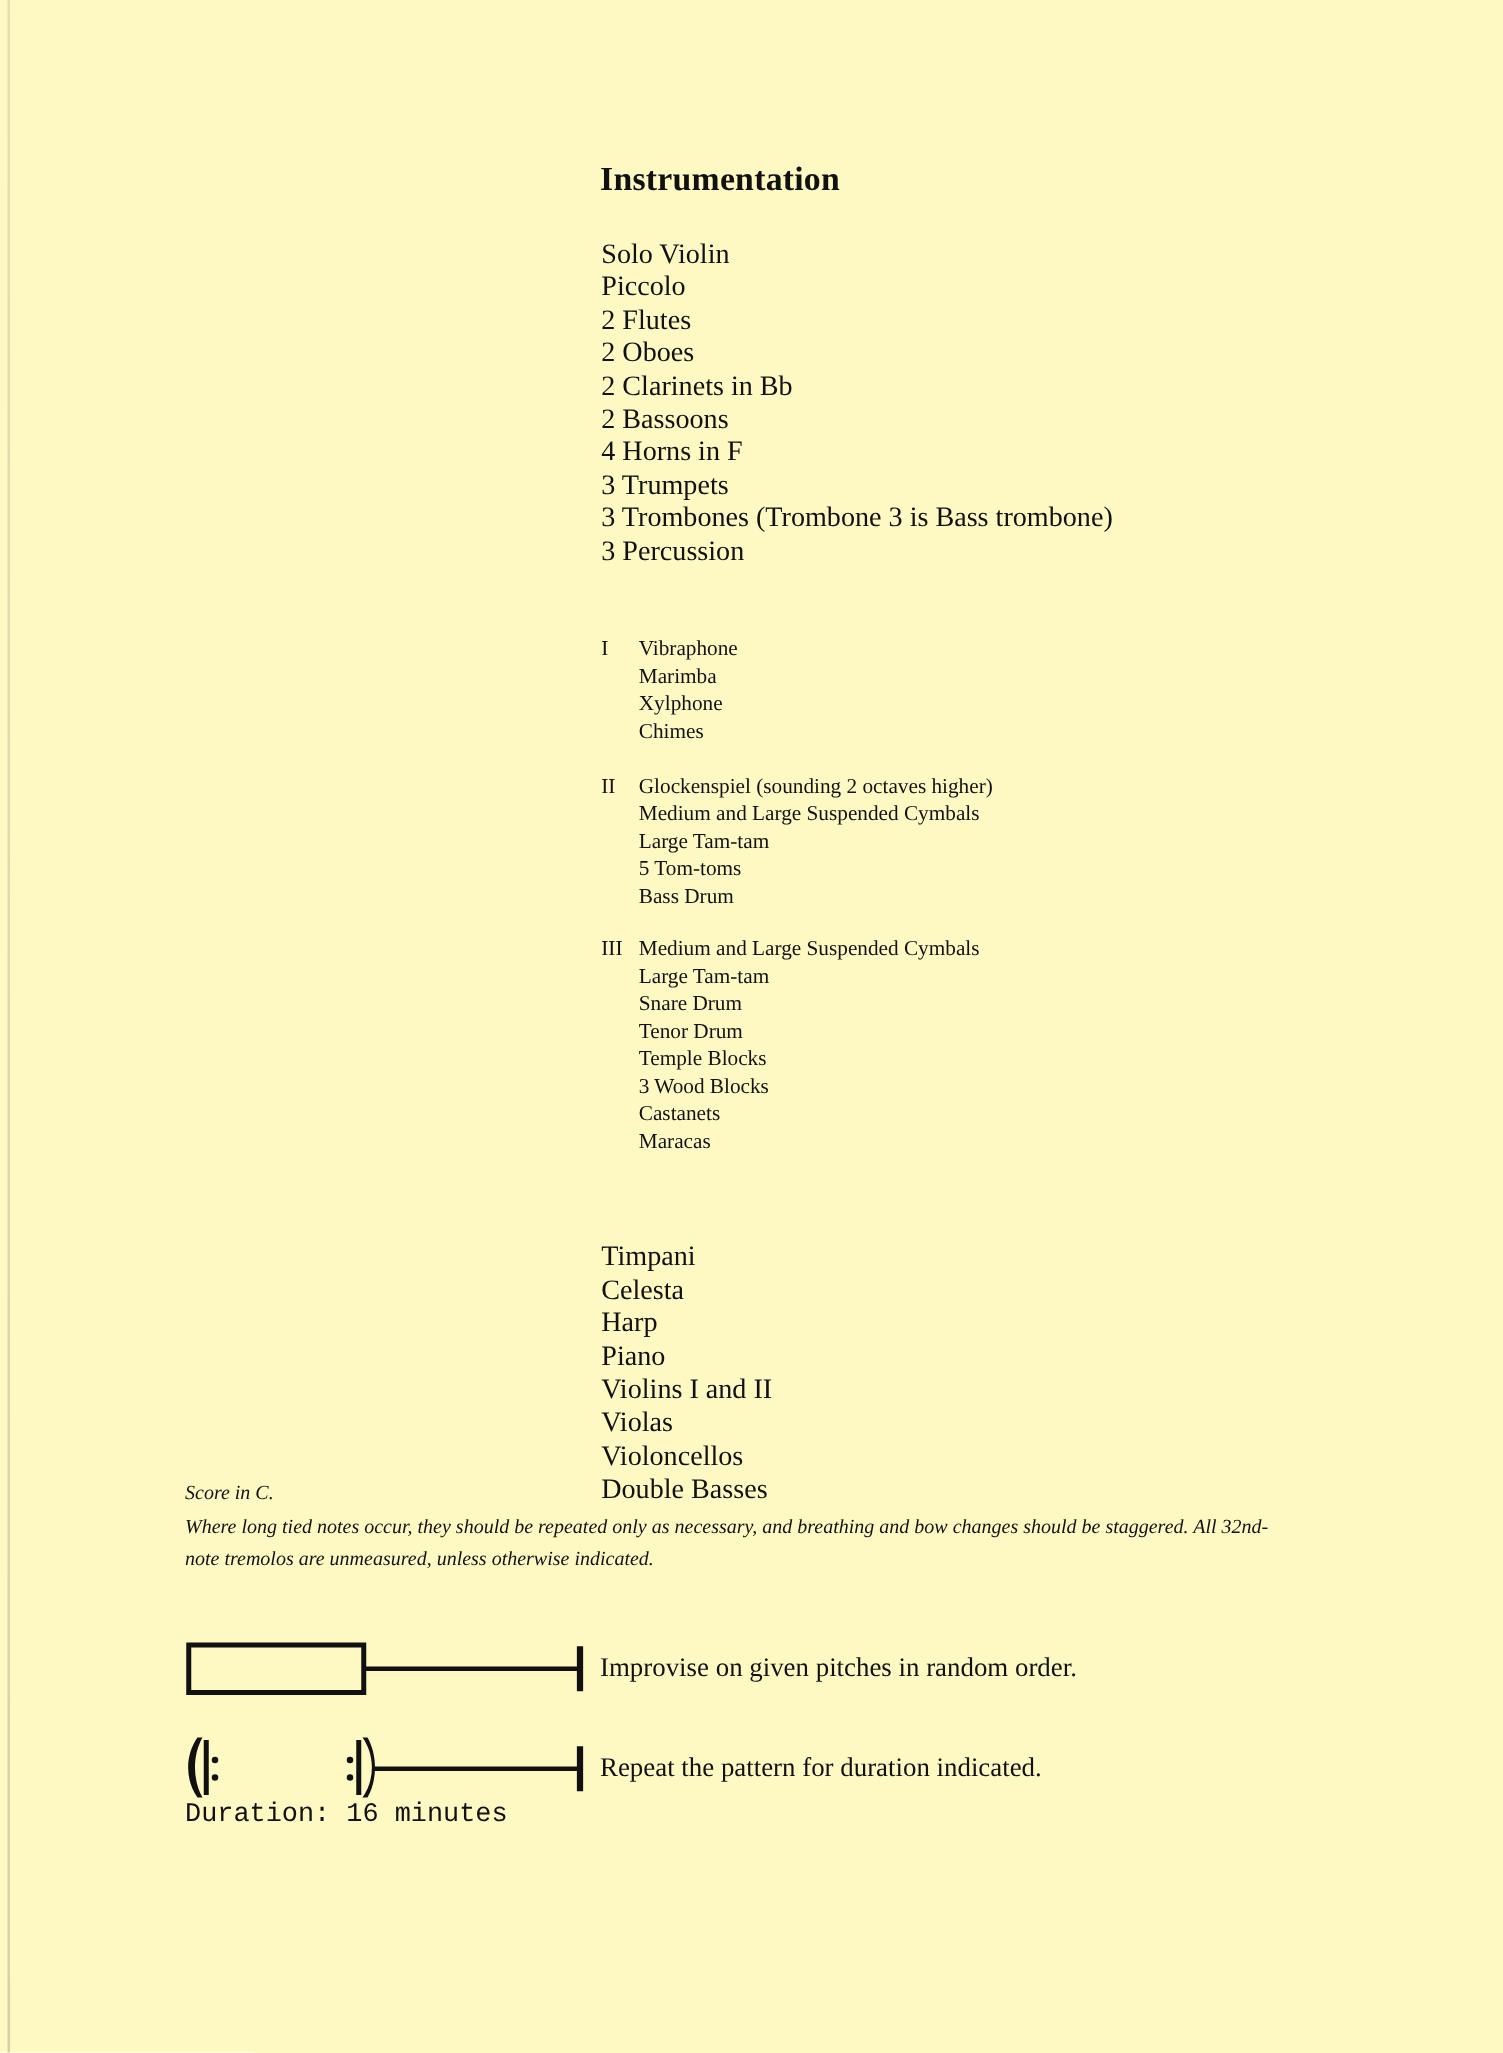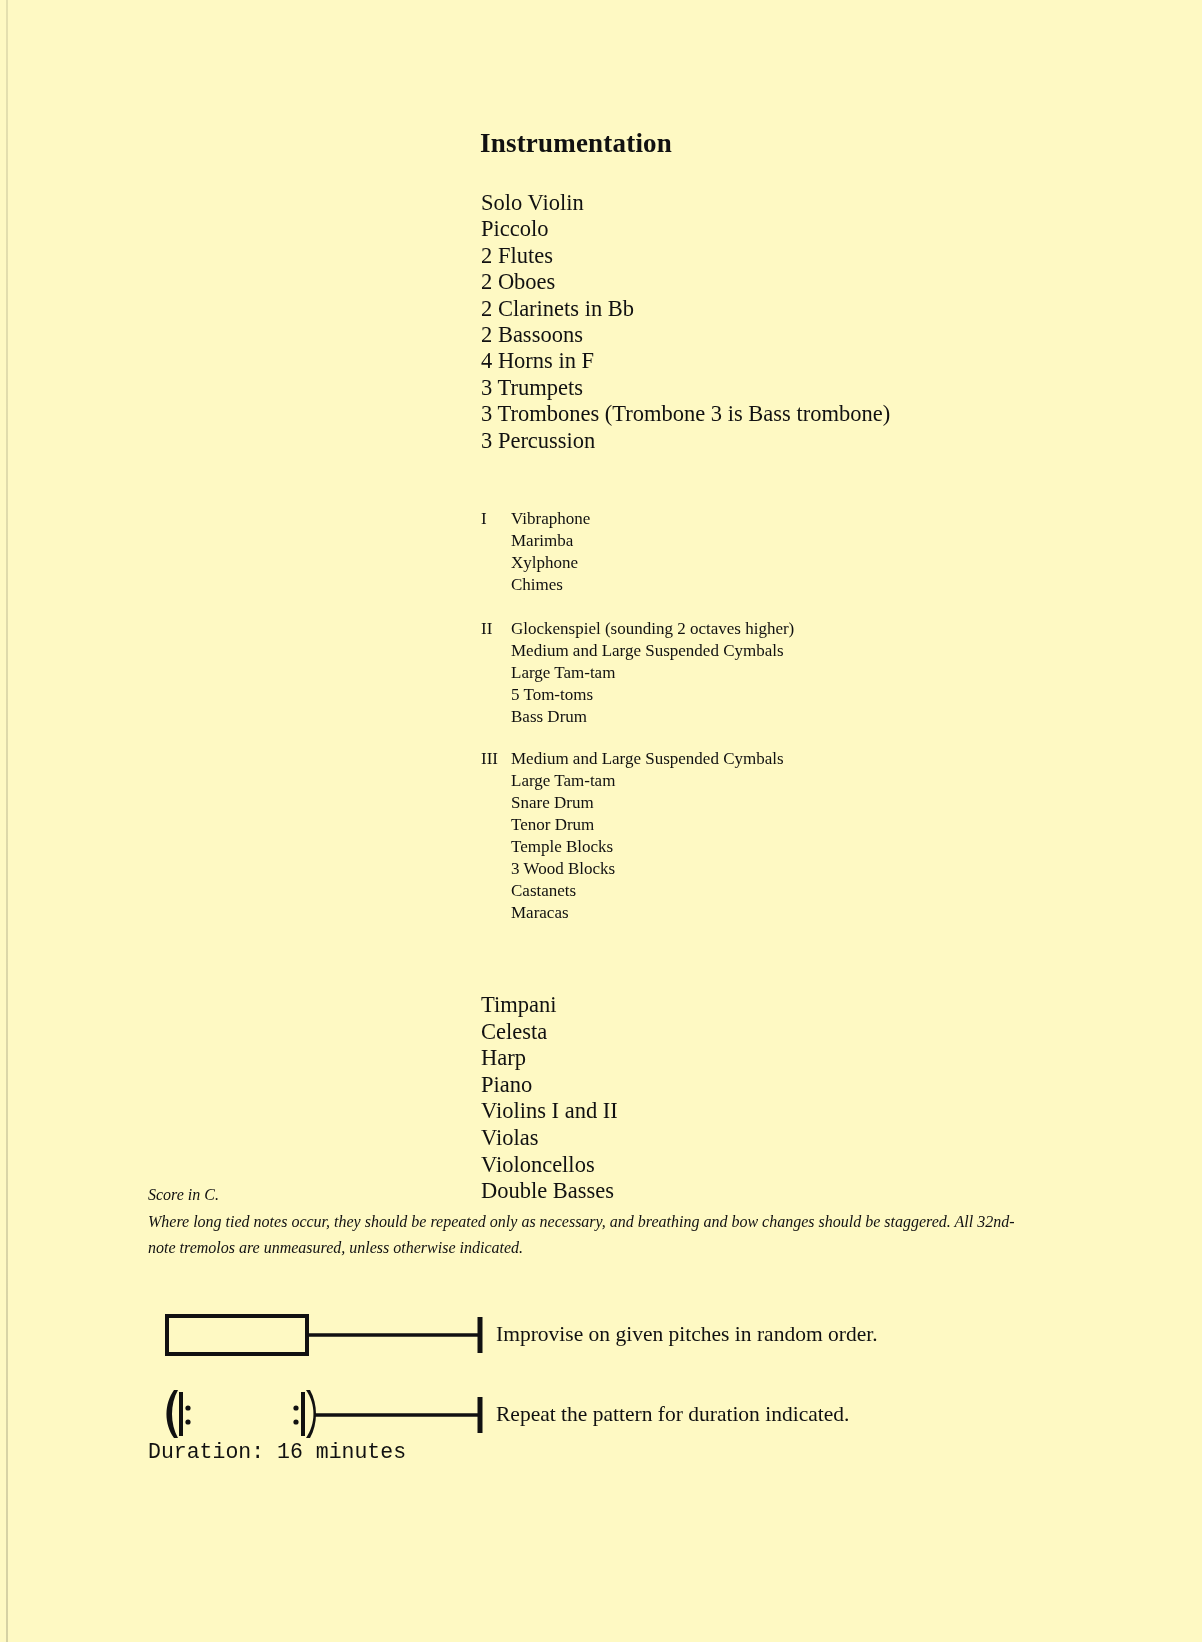--- a/index.html
+++ b/index.html
@@ -93,21 +93,21 @@
     top: 1182px;
     width: 870px;
     font-size: 16px;
     line-height: 26.5px;
     font-style: italic;
   }
   .notes p { margin: 0; }
 
   .legend {
     position: absolute;
-    left: 164px;
+    left: 148px;
     top: 1308px;
     width: 900px;
   }
   .legend-row {
     position: relative;
     height: 78px;
   }
   .legend-graphic {
     position: absolute;
     left: 0;

